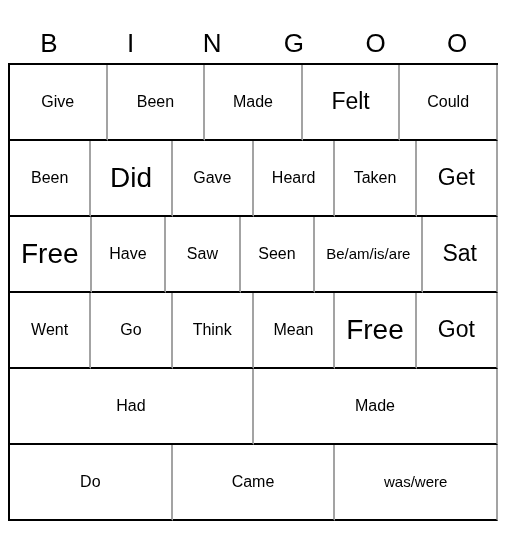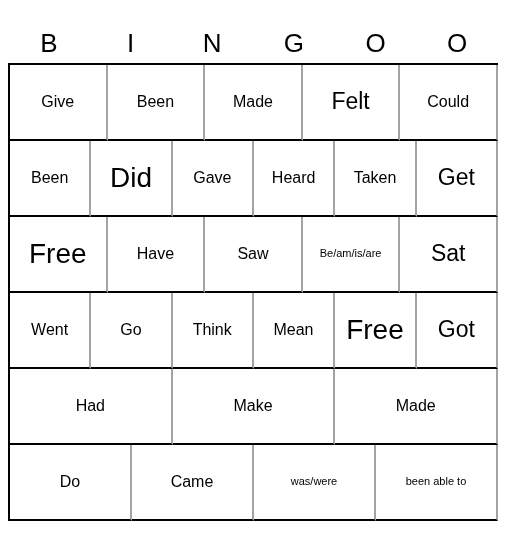--- a/index.html
+++ b/index.html
@@ -59,21 +59,21 @@
       font-size: 16px;
       padding: 11px;
       line-height: 1.2;
     }
 
     .bingo-cell.large {
       font-size: 23px;
     }
 
     .bingo-cell.small {
-      font-size: 11px;
+      font-size: 15px;
     }
 
     .bingo-cell.bold-large {
       font-size: 28px;
       font-weight: normal;
     }
   </style>
 </head>
 <body>
 
@@ -99,36 +99,35 @@
         <div class="bingo-cell bold-large">Did</div>
         <div class="bingo-cell">Gave</div>
         <div class="bingo-cell">Heard</div>
         <div class="bingo-cell">Taken</div>
         <div class="bingo-cell large">Get</div>
       </div>
       <div class="bingo-row">
         <div class="bingo-cell bold-large">Free</div>
         <div class="bingo-cell">Have</div>
         <div class="bingo-cell">Saw</div>
+        <div class="bingo-cell">Seen</div>
         <div class="bingo-cell small">Be/am/is/are</div>
         <div class="bingo-cell large">Sat</div>
       </div>
       <div class="bingo-row">
         <div class="bingo-cell">Went</div>
         <div class="bingo-cell">Go</div>
         <div class="bingo-cell">Think</div>
         <div class="bingo-cell">Mean</div>
         <div class="bingo-cell bold-large">Free</div>
         <div class="bingo-cell large">Got</div>
       </div>
       <div class="bingo-row">
         <div class="bingo-cell">Had</div>
-        <div class="bingo-cell">Make</div>
         <div class="bingo-cell">Made</div>
       </div>
       <div class="bingo-row">
         <div class="bingo-cell">Do</div>
         <div class="bingo-cell">Came</div>
         <div class="bingo-cell small">was/were</div>
-        <div class="bingo-cell small">been able to</div>
       </div>
     </div>
 </div>
 
 </body></html>

